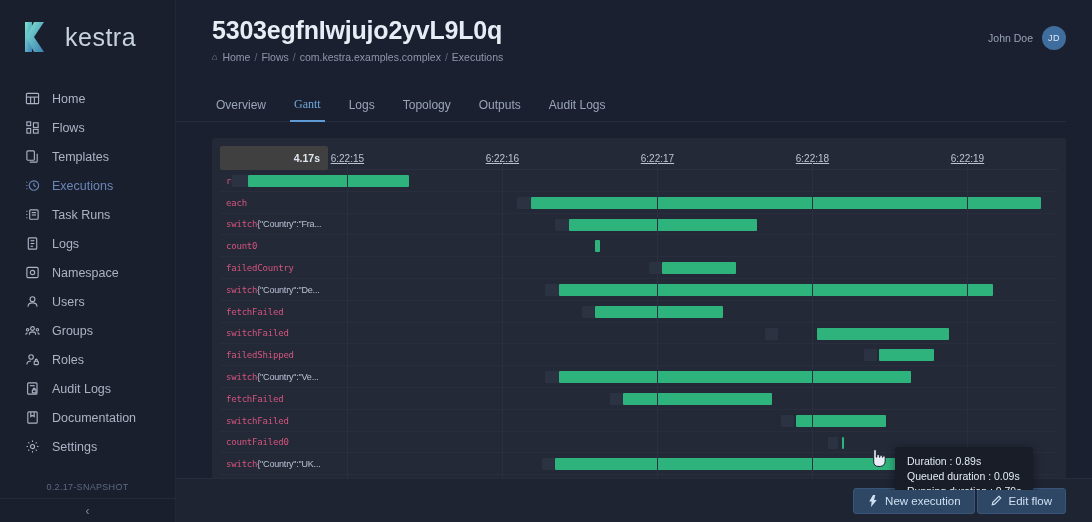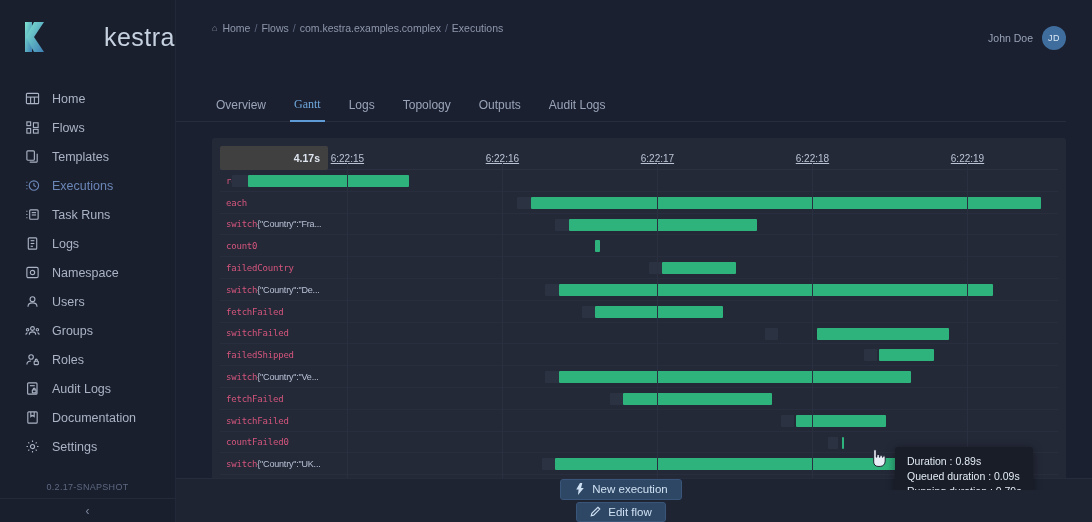--- a/index.html
+++ b/index.html
@@ -17,21 +17,20 @@
     background: #1a1f2e;
     border-right: 1px solid #222838;
     display: flex; flex-direction: column;
     position: relative;
     flex: 0 0 176px;
   }
   .logo-row {
     display: flex; align-items: center;
     padding: 20px 0 18px 22px;
     gap: 9px;
-    justify-content: space-between;
   }
   .logo-mark { width: 34px; height: 34px; flex: 0 0 34px; }
   .logo-text {
     font-size: 25px; color: #c7d2e0; letter-spacing: .5px;
     font-weight: 400; line-height: 1;
   }
   .nav { margin-top: 12px; display: flex; flex-direction: column; }
   .nav-item {
     display: flex; align-items: center; gap: 12px;
     height: 29px; padding-left: 24px;
@@ -153,21 +152,21 @@
     box-shadow: 0 2px 10px rgba(0,0,0,.45);
   }
   .cursor-ptr { position: absolute; z-index: 31; }
 
   
   .actionbar {
     position: absolute; left: 0; right: 0; bottom: 0; height: 44px;
     background: #1f2433;
     border-top: 1px solid #262c3c;
     display: flex; align-items: center; justify-content: flex-end;
-    gap: 2px; padding-right: 26px; flex-direction: column;
+    gap: 2px; padding-right: 26px;
   }
   .btn {
     display: flex; align-items: center; gap: 7px;
     height: 26px; padding: 0 13px; border-radius: 3px;
     background: #2d4765; color: #cfe0f2; font-size: 11.5px;
     border: 1px solid #39557a; cursor: pointer;
   }
   .btn .bico { width: 11px; height: 11px; display:flex; align-items:center; justify-content:center; }
 </style>
 </head>
@@ -335,20 +334,21 @@
 
     <div class="version">0.2.17-SNAPSHOT</div>
     <div class="collapse">
       <span>‹</span>
     </div>
   </div>
 
   <div class="main">
 
     <div class="topbar">
+      <div class="page-title">5303egfnIwjujo2yvL9L0q</div>
       <div class="breadcrumb">
         <span class="home-ico">⌂</span>
         <span>Home</span>
         <span class="sep">/</span>
         <span>Flows</span>
         <span class="sep">/</span>
         <span>com.kestra.examples.complex</span>
         <span class="sep">/</span>
         <span>Executions</span>
       </div>

